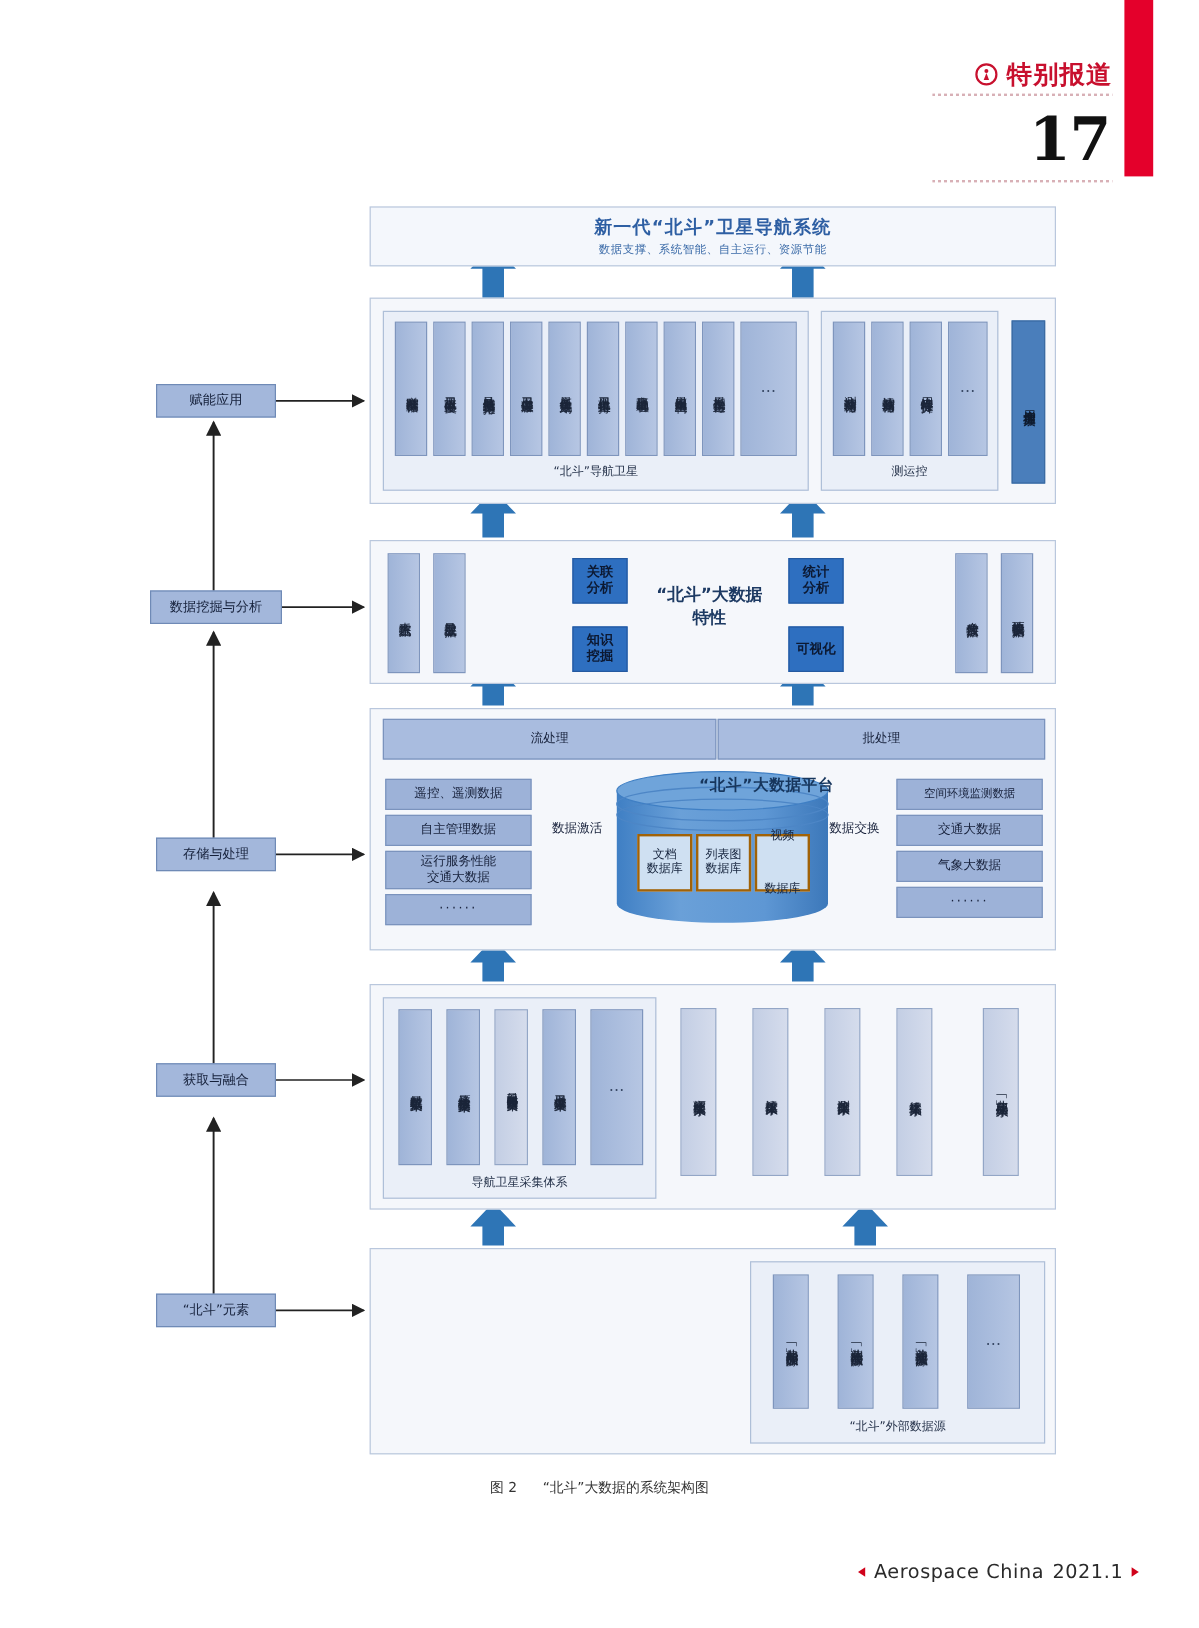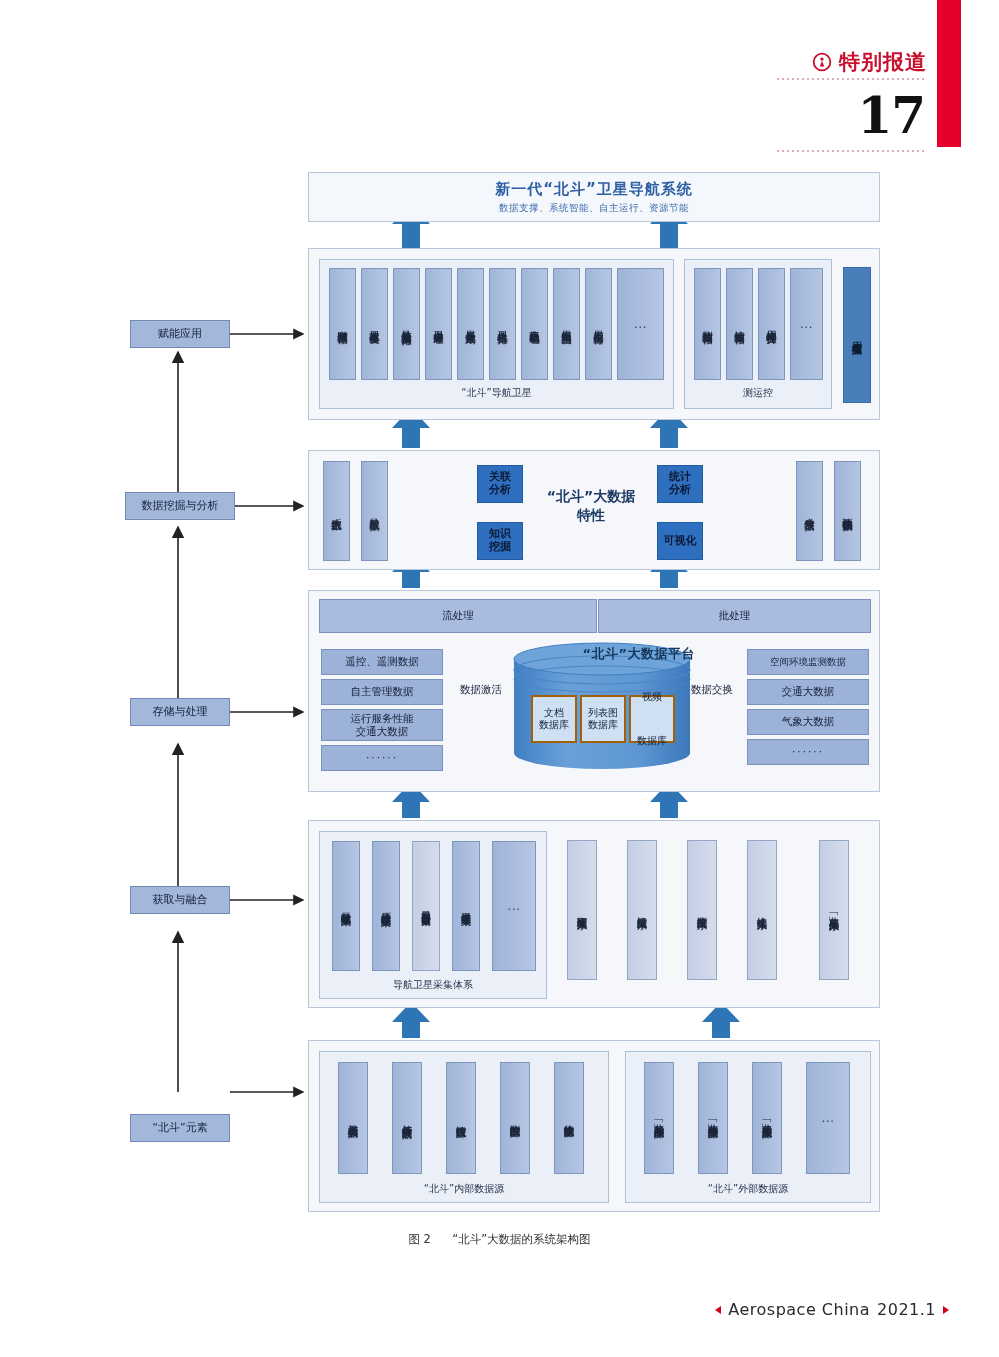--- a/index.html
+++ b/index.html
@@ -225,21 +225,21 @@
 
   <div class="title-block" style="left:308px;top:172px;width:572px;height:50px;">
     <div class="t1">新一代“北斗”卫星导航系统</div>
     <div class="t2">数据支撑、系统智能、自主运行、资源节能</div>
   </div>
 
   <div class="hbox stage" style="left:130px;top:320px;width:100px;height:28px;">赋能应用</div>
   <div class="hbox stage" style="left:125px;top:492px;width:110px;height:28px;">数据挖掘与分析</div>
   <div class="hbox stage" style="left:130px;top:698px;width:100px;height:28px;">存储与处理</div>
   <div class="hbox stage" style="left:130px;top:886px;width:100px;height:28px;">获取与融合</div>
-  <div class="hbox stage" style="left:130px;top:1078px;width:100px;height:28px;margin-top:36px;">“北斗”元素</div>
+  <div class="hbox stage" style="left:130px;top:1078px;width:100px;height:28px;">“北斗”元素</div>
 
   <div class="layer" style="left:308px;top:248px;width:572px;height:172px;">
 
     <div class="inner-group" style="left:10px;top:10px;width:355px;height:150px;">
       <div class="vcell" style="left:9px;top:8px;width:27px;height:112px;">时空基准检测评估</div>
       <div class="vcell" style="left:41px;top:8px;width:27px;height:112px;">卫星故障自主修复</div>
       <div class="vcell" style="left:73px;top:8px;width:27px;height:112px;">导航信号质量长期维持</div>
       <div class="vcell" style="left:105px;top:8px;width:27px;height:112px;">卫星自主健康管理</div>
       <div class="vcell" style="left:137px;top:8px;width:27px;height:112px;">星座任务自主规划</div>
       <div class="vcell" style="left:169px;top:8px;width:27px;height:112px;">卫星轨位自主维持</div>
@@ -351,28 +351,20 @@
 
     <div class="vcell pale" style="left:258px;top:19px;width:30px;height:140px;">空间环境采集体系</div>
     <div class="vcell pale" style="left:318px;top:19px;width:30px;height:140px;">运控段采集体系</div>
     <div class="vcell pale" style="left:378px;top:19px;width:30px;height:140px;">测控段采集体系</div>
     <div class="vcell pale" style="left:438px;top:19px;width:30px;height:140px;">终端采集体系</div>
     <div class="vcell pale" style="left:510px;top:19px;width:30px;height:140px;">「北斗」应用采集体系</div>
   </div>
 
   <div class="layer" style="left:308px;top:1040px;width:572px;height:172px;">
 
-    <div class="inner-group" style="left:10px;top:10px;width:290px;height:152px;">
-      <div class="vcell" style="left:18px;top:10px;width:30px;height:112px;">与卫星相关的数据</div>
-      <div class="vcell" style="left:72px;top:10px;width:30px;height:112px;">与传播介质有关的数据</div>
-      <div class="vcell" style="left:126px;top:10px;width:30px;height:112px;">运控段数据源</div>
-      <div class="vcell" style="left:180px;top:10px;width:30px;height:112px;">测控段的数据源</div>
-      <div class="vcell" style="left:234px;top:10px;width:30px;height:112px;">接收端的数据源</div>
-      <div class="group-caption" style="top:130px;">“北斗”内部数据源</div>
-    </div>
 
     <div class="inner-group" style="left:316px;top:10px;width:246px;height:152px;">
       <div class="vcell" style="left:18px;top:10px;width:30px;height:112px;">「北斗」船舶应用数据源</div>
       <div class="vcell" style="left:72px;top:10px;width:30px;height:112px;">「北斗」测绘应用数据源</div>
       <div class="vcell" style="left:126px;top:10px;width:30px;height:112px;">「北斗」交通应用数据源</div>
       <div class="vcell ellipsis" style="left:180px;top:10px;width:44px;height:112px;">…</div>
       <div class="group-caption" style="top:130px;">“北斗”外部数据源</div>
     </div>
   </div>
 

